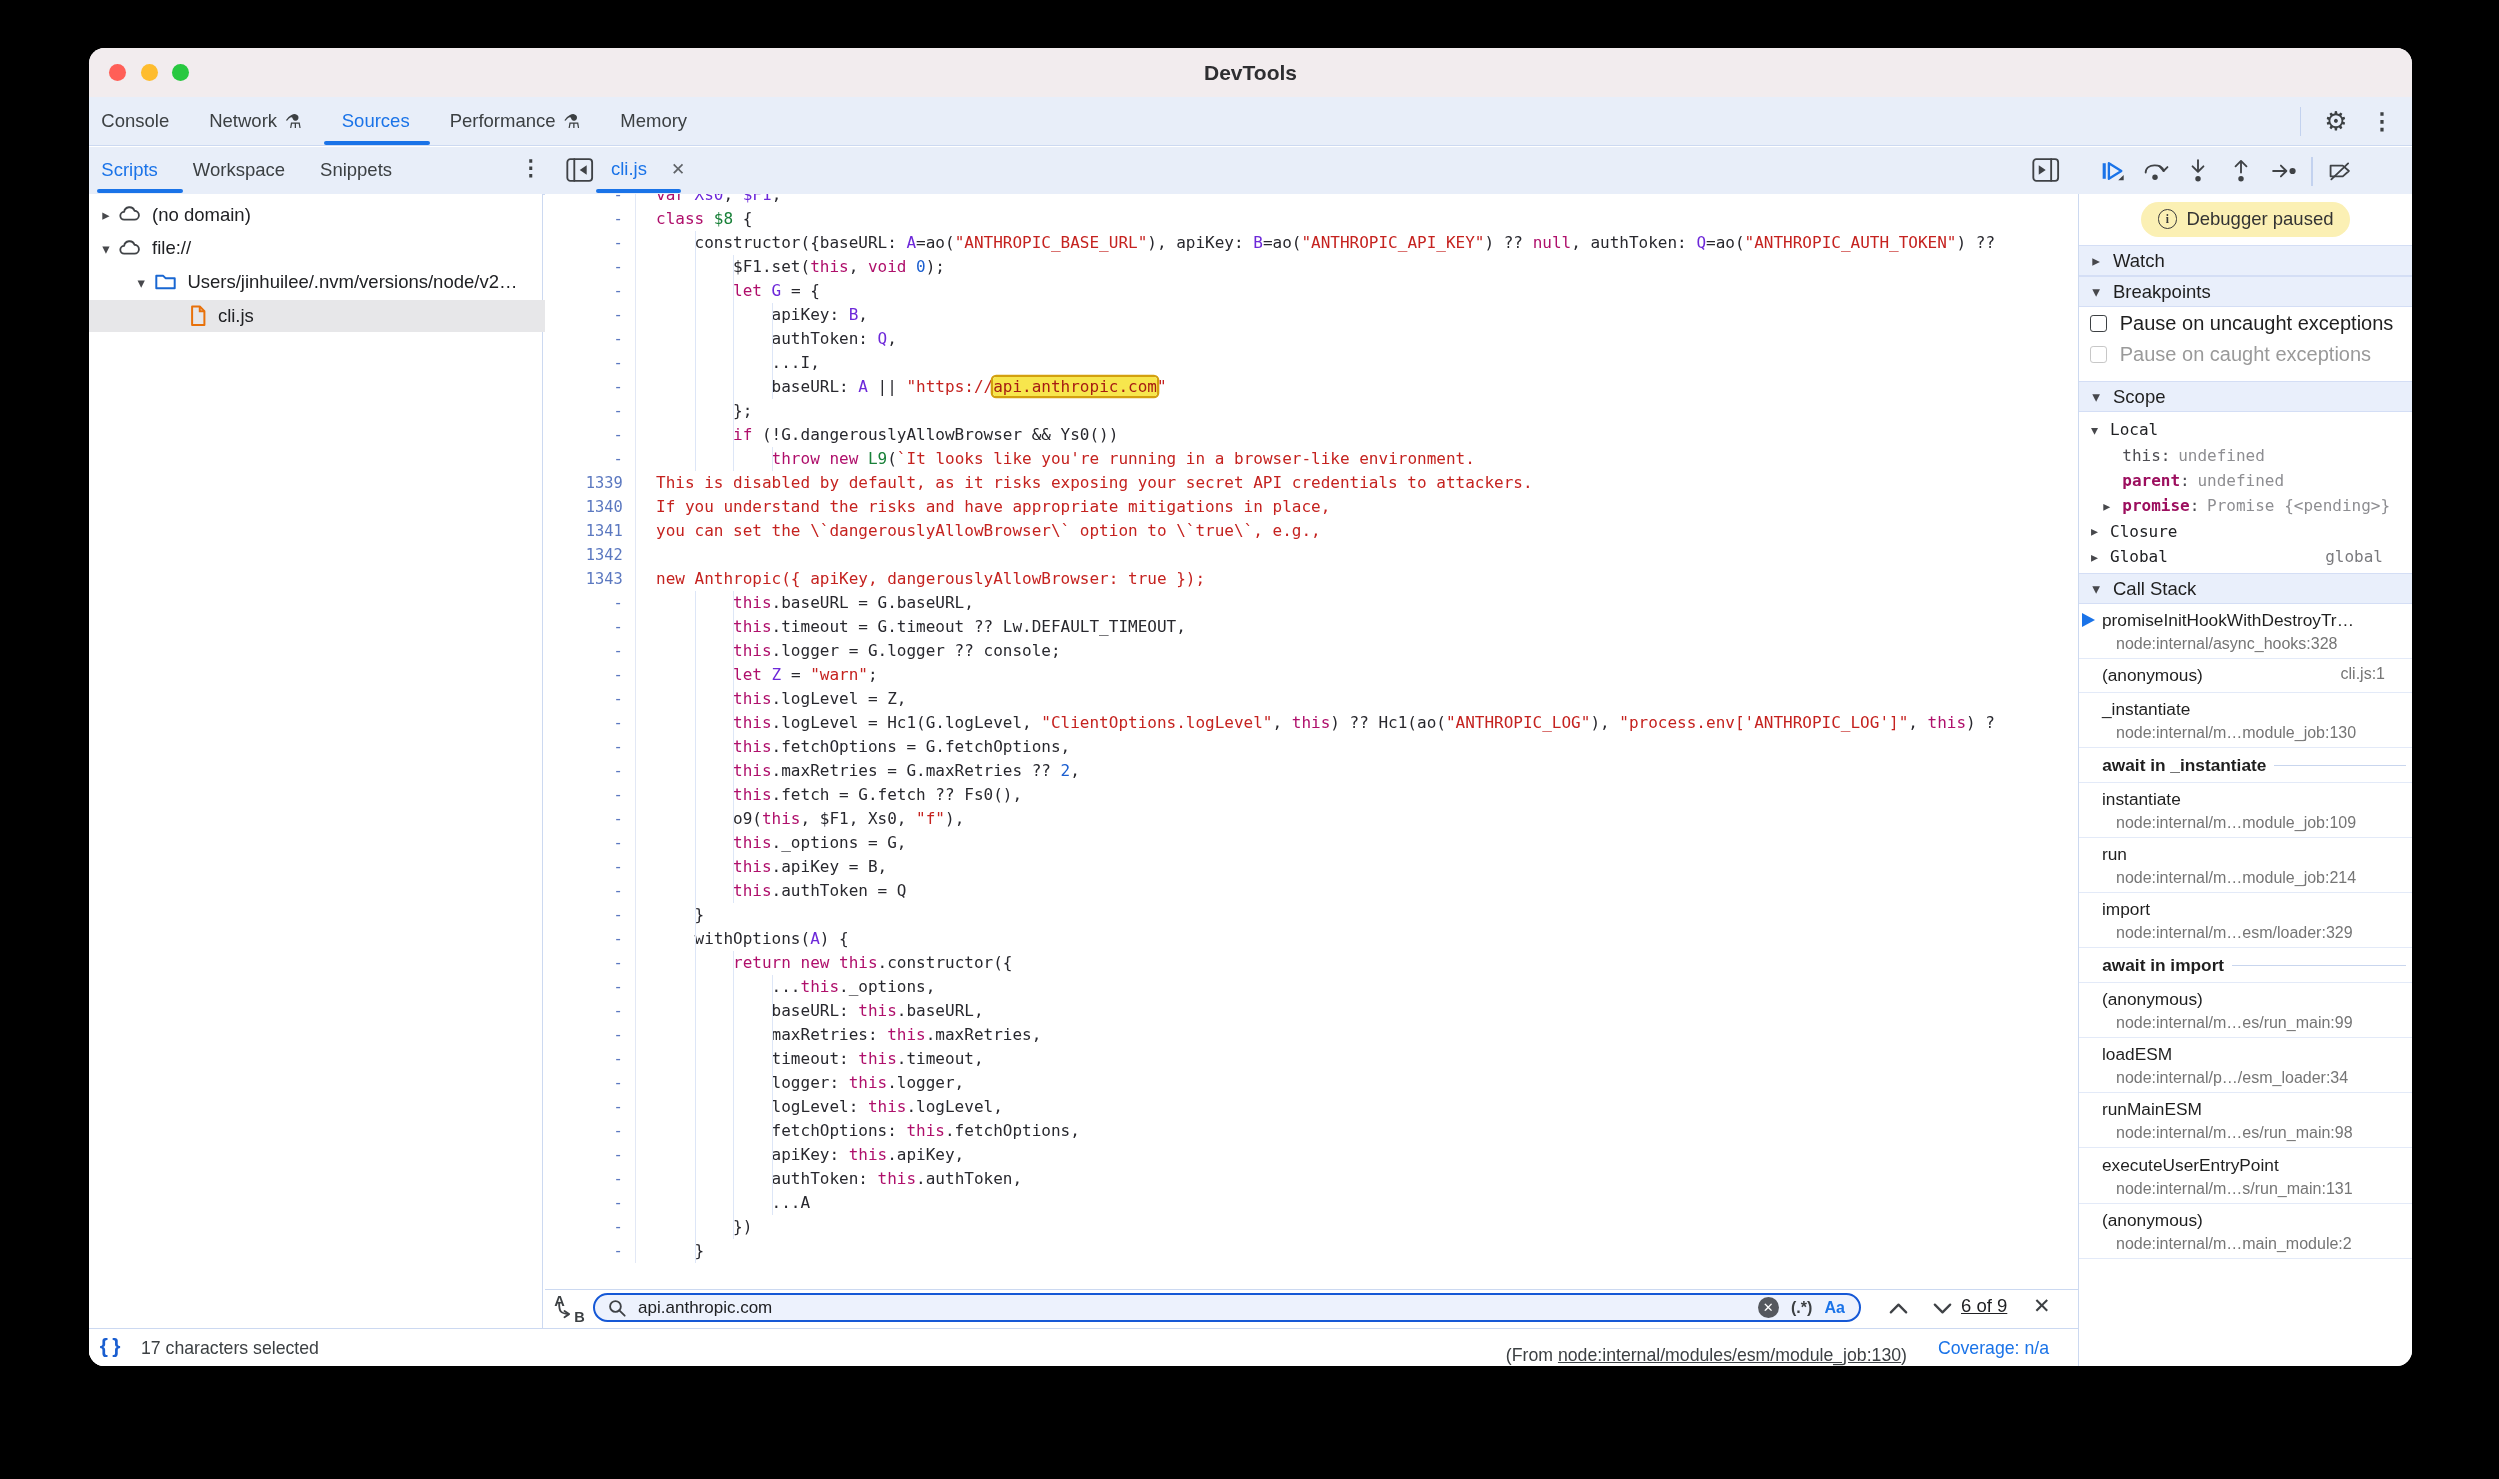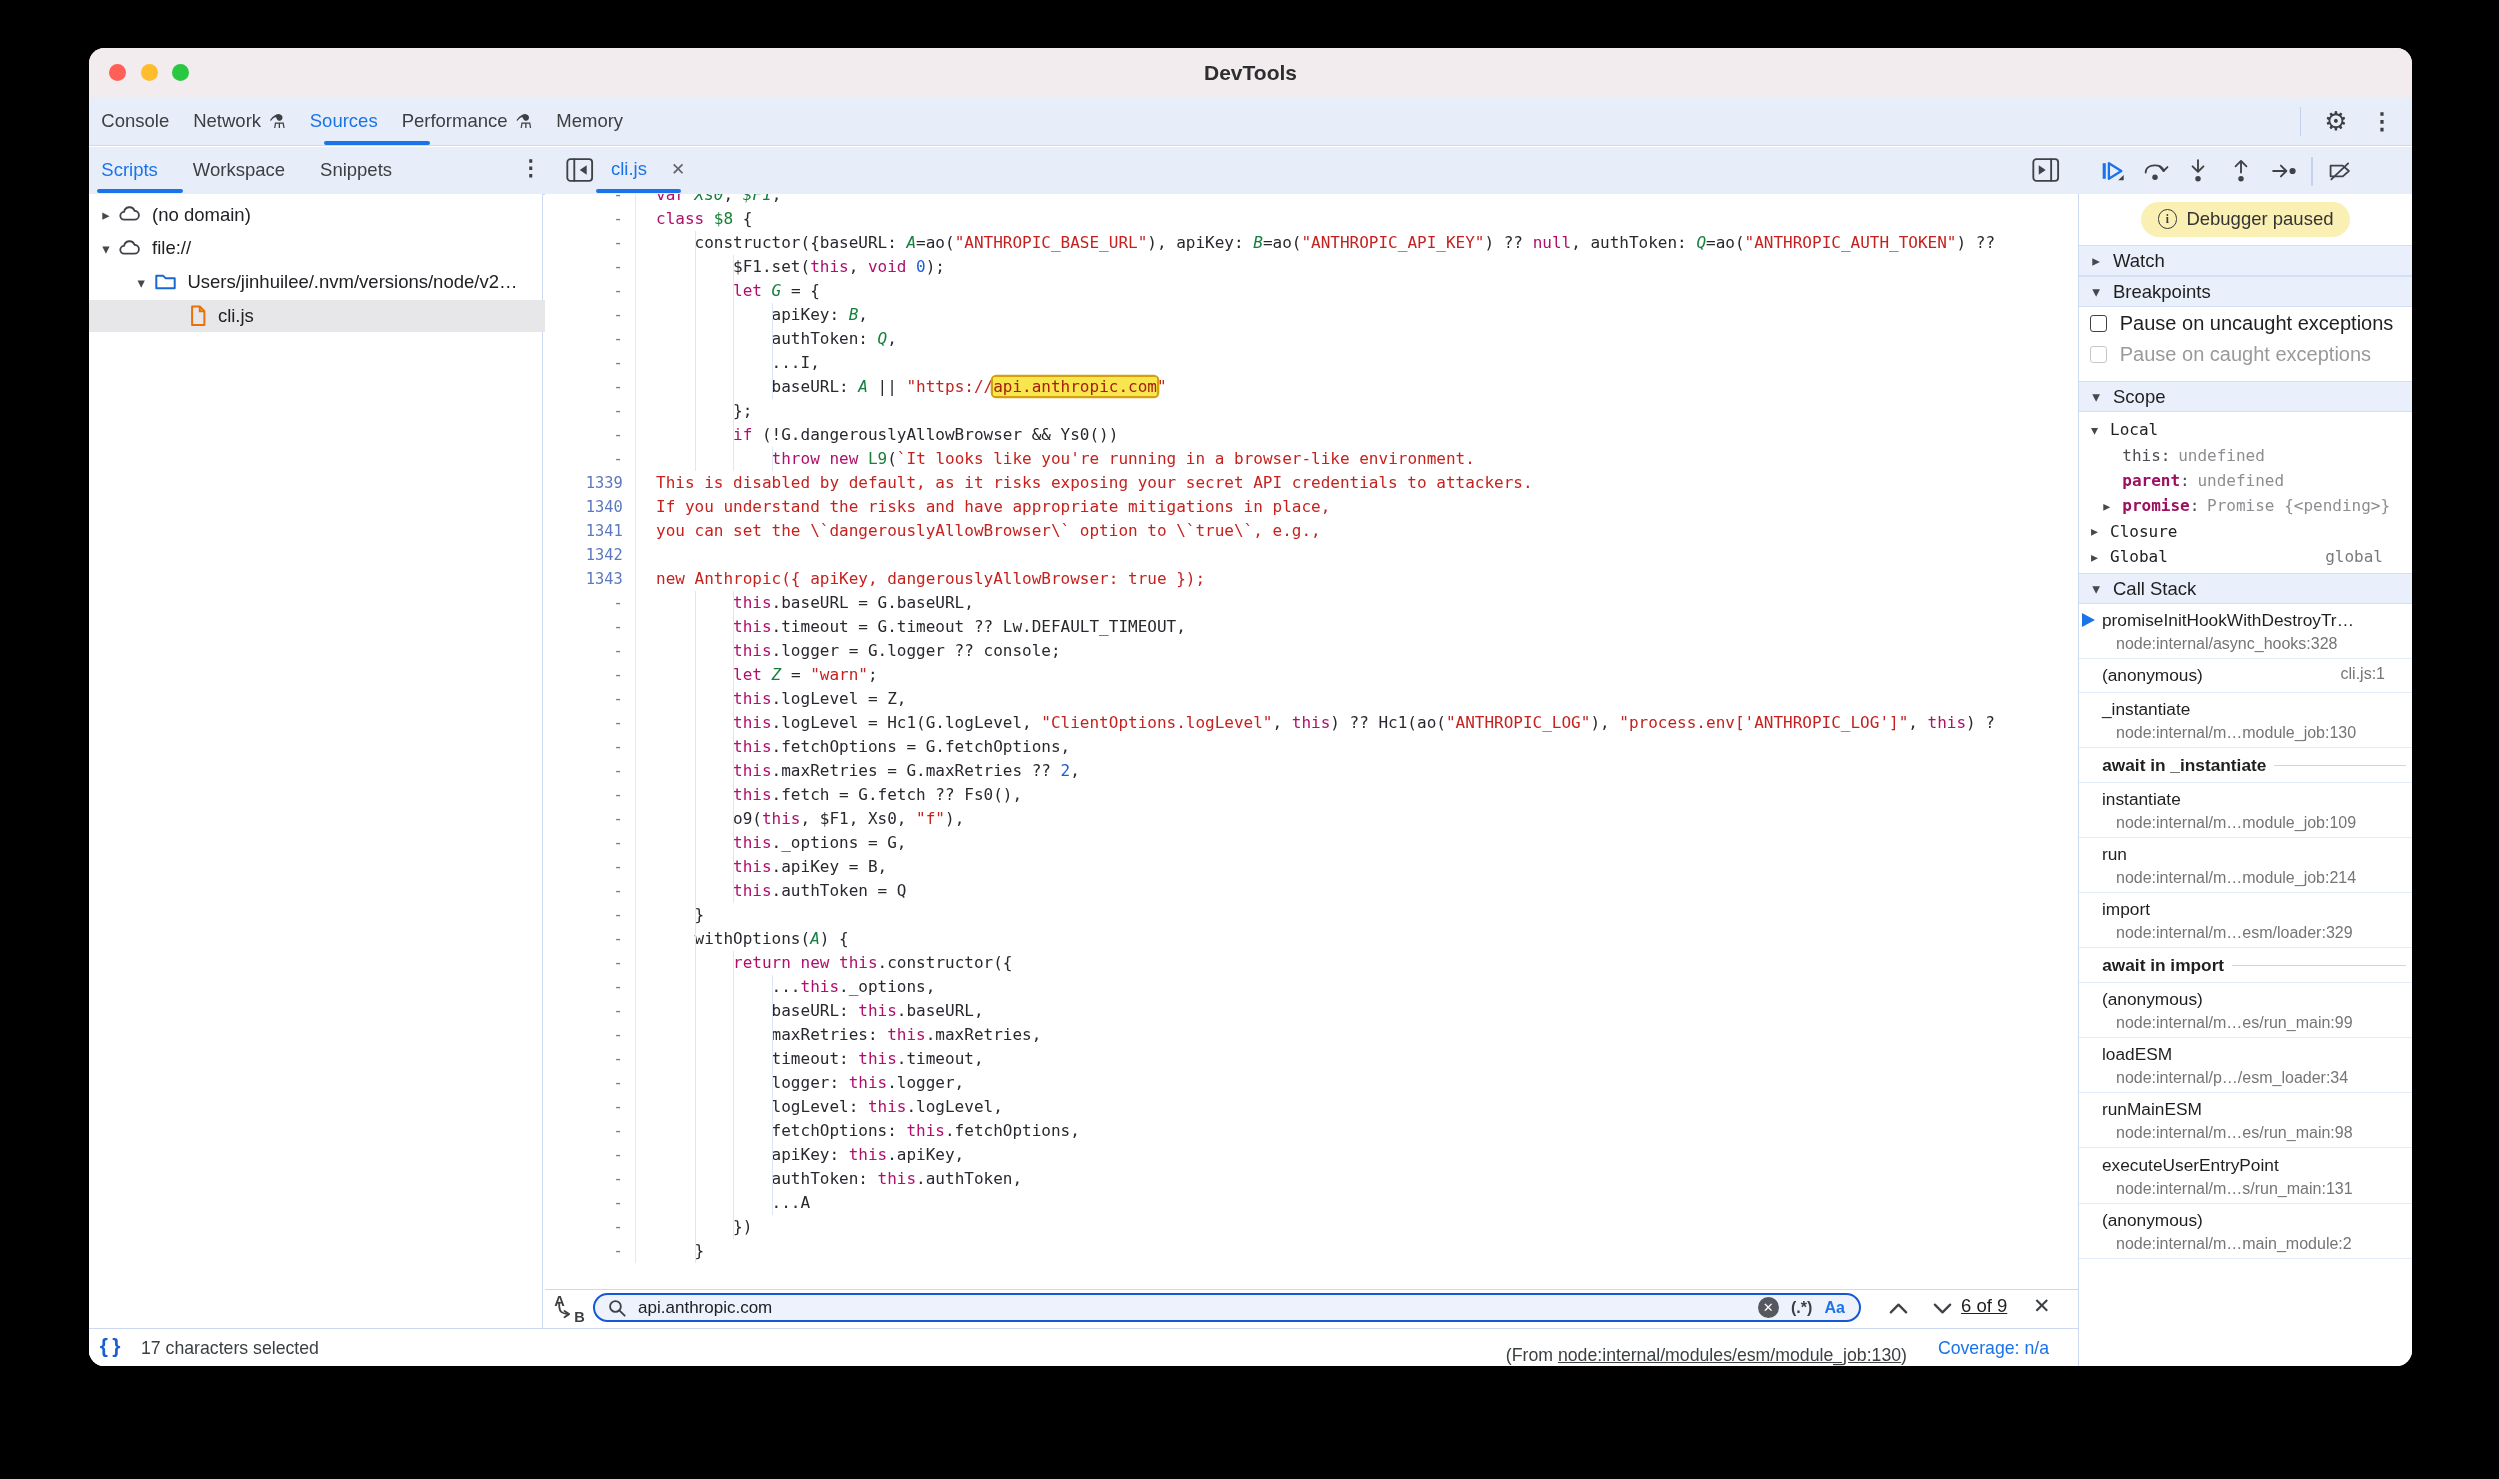--- a/index.html
+++ b/index.html
@@ -6,21 +6,21 @@
   body{width:2500px;height:1479px;background:#000;position:relative;font-family:"Liberation Sans",sans-serif;-webkit-font-smoothing:antialiased;}
   .win{position:absolute;left:89px;top:48px;width:2323px;height:1318px;background:#fff;border-radius:15.4px;overflow:hidden;}
   
   .titlebar{position:absolute;left:0;top:0;width:100%;height:49px;background:#f2ecee;border-bottom:1.2px solid #d9d2d5;}
   .lights{position:absolute;left:20px;top:16px;display:flex;gap:14.6px;}
   .light{width:17px;height:17px;border-radius:50%;}
   .title{position:absolute;left:0;right:0;top:0;height:49px;display:flex;align-items:center;justify-content:center;font-size:21px;font-weight:bold;color:#2e2e31;}
   
   .tabsrow{position:absolute;left:0;top:49px;width:100%;height:49px;background:#e8eef9;border-bottom:1.5px solid #ccd9f1;box-sizing:border-box;}
   .subrow{position:absolute;left:0;top:99px;width:100%;height:48px;background:#e8eef9;border-bottom:1.5px solid #ccd9f1;box-sizing:border-box;}
-  .maintabs{position:absolute;left:12.3px;top:0;height:48px;display:flex;align-items:center;gap:24px;}
+  .maintabs{position:absolute;left:12.3px;top:0;height:48px;display:flex;align-items:center;gap:40px;}
   .mtab{font-size:18.5px;color:#3c4043;display:flex;align-items:center;gap:7.7px;cursor:default;}
   .mtab.active{color:#1a73e8;}
   .flask{font-size:19px;color:#3c4043;}
   .underline{position:absolute;height:3.8px;border-radius:2.3px;background:#1a73e8;}
   .topright{position:absolute;right:18.5px;top:0;height:48px;display:flex;align-items:center;gap:23px;}
   .vdiv{width:1.5px;height:29px;background:#c3d2ef;}
   .gear{font-size:26px;color:#3c4043;line-height:1;}
   .kebab{font-size:23px;color:#3c4043;font-weight:bold;line-height:1;}
   .navtabs{position:absolute;left:12.3px;top:99px;height:46px;display:flex;align-items:center;gap:35px;}
   .ntab{font-size:18.5px;color:#3c4043;}
@@ -31,21 +31,21 @@
   .trow.selected{background:#e7e7e9;border-radius:0 16px 16px 0;}
   .tw{color:#47484c;font-size:14.6px;width:18.5px;text-align:center;flex:0 0 18.5px;}
   .ticon{margin:0 10.8px 0 3.1px;display:flex;align-items:center;}
   
   .editor{position:absolute;left:456px;top:146px;width:1534px;height:1095px;overflow:hidden;background:#fff;}
   .codewrap{position:absolute;left:0;top:-11.5px;width:100%;}
   .cl{display:flex;height:24px;line-height:24px;font-family:"DejaVu Sans Mono",monospace;font-size:16px;white-space:pre;}
   .gut{flex:0 0 91px;text-align:right;padding-right:12.3px;color:#5b78c0;font-size:15.4px;border-right:1.5px solid #e2e8f5;box-sizing:border-box;}
   .ctext{position:relative;padding-left:20px;flex:1;color:#28282e;}
   .guide{position:absolute;top:0;bottom:0;width:1.2px;background:#dde6f7;}
-  .k{color:#af0f6b;} .v{color:#15803d;font-style:italic;} .n{color:#1a5ed0;} .s{color:#c5221f;} .d{color:#188038;} .p{color:#28282e;}
+  .k{color:#af0f6b;} .v{color:#6d28d9;} .n{color:#1a5ed0;} .s{color:#c5221f;} .d{color:#188038;} .p{color:#28282e;}
   .m2{background:#f7e64d;box-shadow:0 0 0 2.3px #d3a00e;border-radius:3.1px;color:#a61c12;}
   
   .searchrow{position:absolute;left:456px;top:1241px;width:1534px;height:38px;background:#fff;border-top:1.5px solid #ccd9f1;box-sizing:border-box;}
   .replace-tgl{position:absolute;left:7.7px;top:4.6px;width:32px;height:29px;color:#3c4043;}
   .replace-tgl .a{position:absolute;left:1.5px;top:-1.5px;font-size:14.6px;font-weight:bold;}
   .replace-tgl .b{position:absolute;right:0px;bottom:-1.5px;font-size:14.6px;font-weight:bold;}
   .replace-tgl svg{position:absolute;left:0;top:3.1px;}
   .searchbox{position:absolute;left:48px;top:3.1px;width:1268px;height:29px;border:2.7px solid #1558d6;border-radius:17px;background:#edf2fd;box-sizing:border-box;display:flex;align-items:center;}
   .searchbox input{flex:1;border:none;outline:none;background:transparent;font-size:17px;color:#202124;font-family:"Liberation Sans",sans-serif;padding:0;}
   .mag{margin:0 10.8px 0 12.3px;display:flex;}

